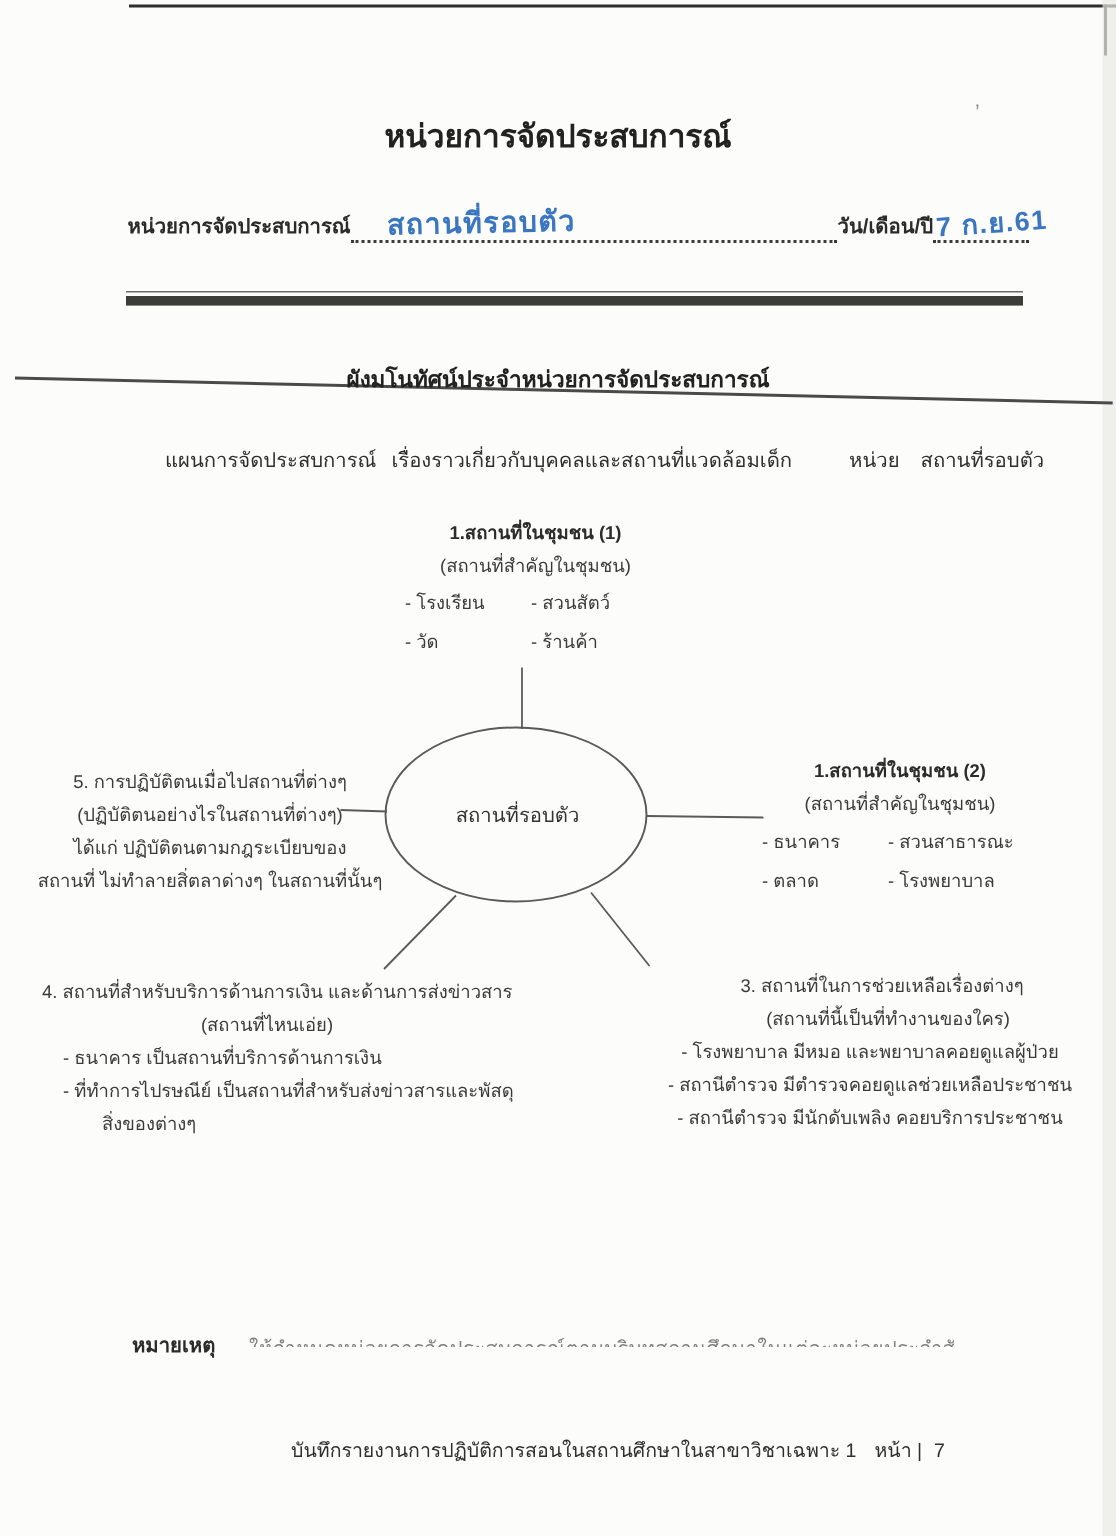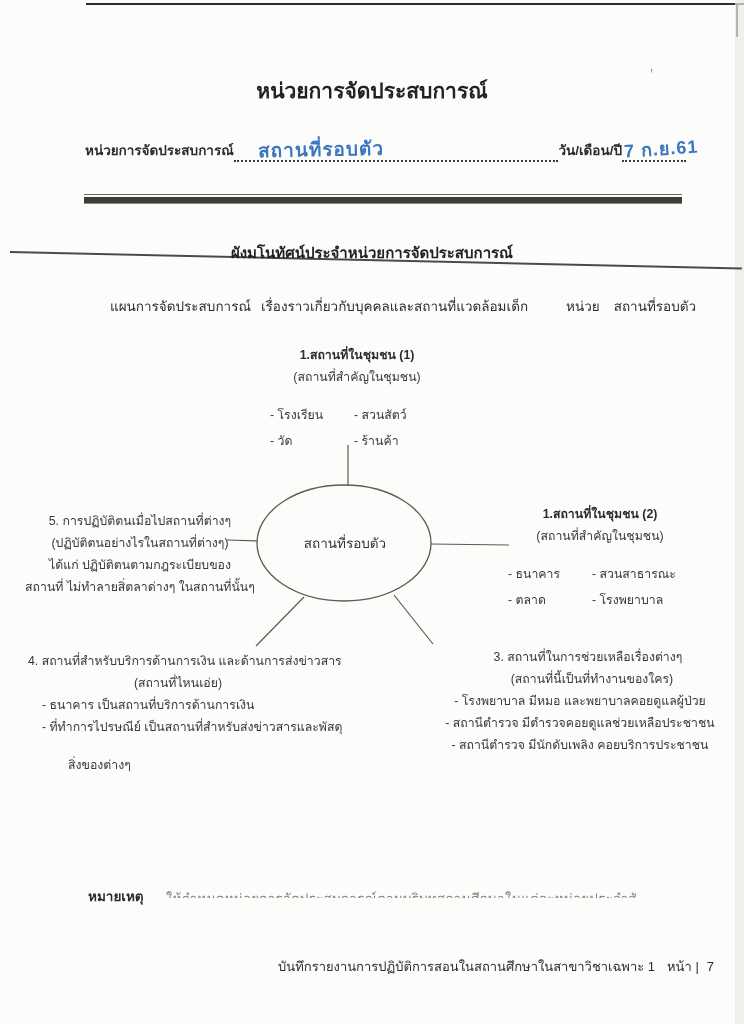--- a/index.html
+++ b/index.html
@@ -36,42 +36,42 @@
   .plan-line{position:absolute;top:295px;left:85px;right:20px;font-size:13.5px;color:#2e2e2e;white-space:nowrap;margin-left:25px;}
   .plan-line .gap-s{display:inline-block;width:10px;}
   .plan-line .gap-l{display:inline-block;width:38px;}
   .plan-line .gap-m{display:inline-block;width:14px;}
   
   .map{position:absolute;top:340px;left:0;width:744px;height:430px;}
   .map svg{position:absolute;top:0;left:0;}
   .node{position:absolute;line-height:22px;color:#3a3a3a;font-size:12.3px;}
   .node .ttl{font-weight:bold;text-align:center;color:#2c2c2c;}
   .node .sub{text-align:center;}
-  .grid2{display:grid;column-gap:0;row-gap:4px;margin-top:16px;padding-left:8px;}
+  .grid2{display:grid;column-gap:0;row-gap:4px;margin-top:3px;padding-left:8px;}
   .n1{left:262px;top:4px;width:190px;}
   .n1 .grid2{grid-template-columns:84px auto;}
   .n2{left:500px;top:163px;width:200px;}
   .n2 .grid2{grid-template-columns:84px auto;}
   .n5{left:20px;top:170px;width:240px;text-align:center;}
   .n4{left:28px;top:310px;width:340px;}
   .n4 .ttl4{font-weight:normal;color:#3a3a3a;}
   .n4 .sub{width:300px;}
   .n3{left:408px;top:306px;width:330px;text-align:center;}
   .ind1{padding-left:30px;}
   .ind2{padding-left:38px;}
   .li{padding-left:14px;}
-  .cont{padding-left:40px;margin-top:16px;}
+  .cont{padding-left:40px;}
   .center-label{position:absolute;left:259px;top:192px;width:172px;text-align:center;
     font-size:13.5px;color:#333;}
   
   .note{position:absolute;top:885px;left:88px;right:60px;height:16px;}
   .note-label{position:absolute;left:0;top:0;font-weight:bold;font-size:13.5px;color:#2b2b2b;}
   .note-faded{position:absolute;left:78px;top:3px;width:470px;height:10px;overflow:hidden;
     color:#7e7e7b;font-size:13px;letter-spacing:.5px;white-space:nowrap;}
-  .footer{position:absolute;top:956px;left:110px;right:30px;text-align:right;
+  .footer{position:absolute;top:956px;left:110px;right:30px;text-align:center;
     font-size:13px;color:#2f2f2f;white-space:nowrap;}
   .footer .gap-m{display:inline-block;width:12px;}
   .footer .gap-s{display:inline-block;width:8px;}
 </style>
 </head>
 <body>
 
 <div class="page">
 
   <div class="scan-top-line"></div>

